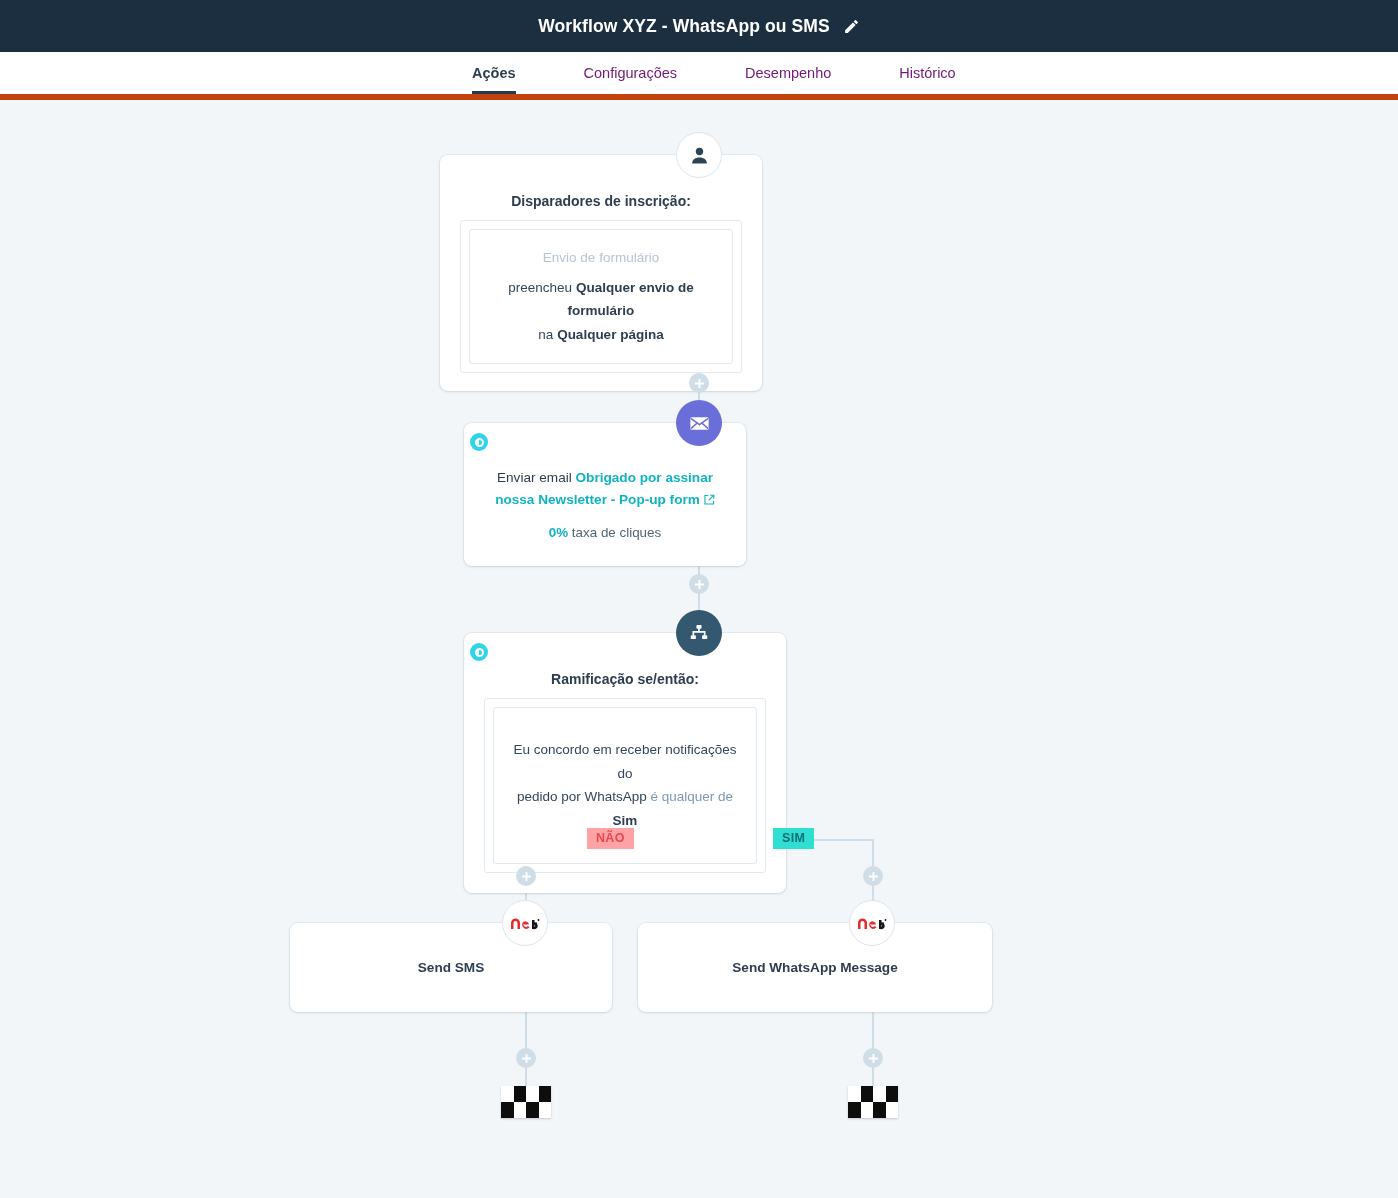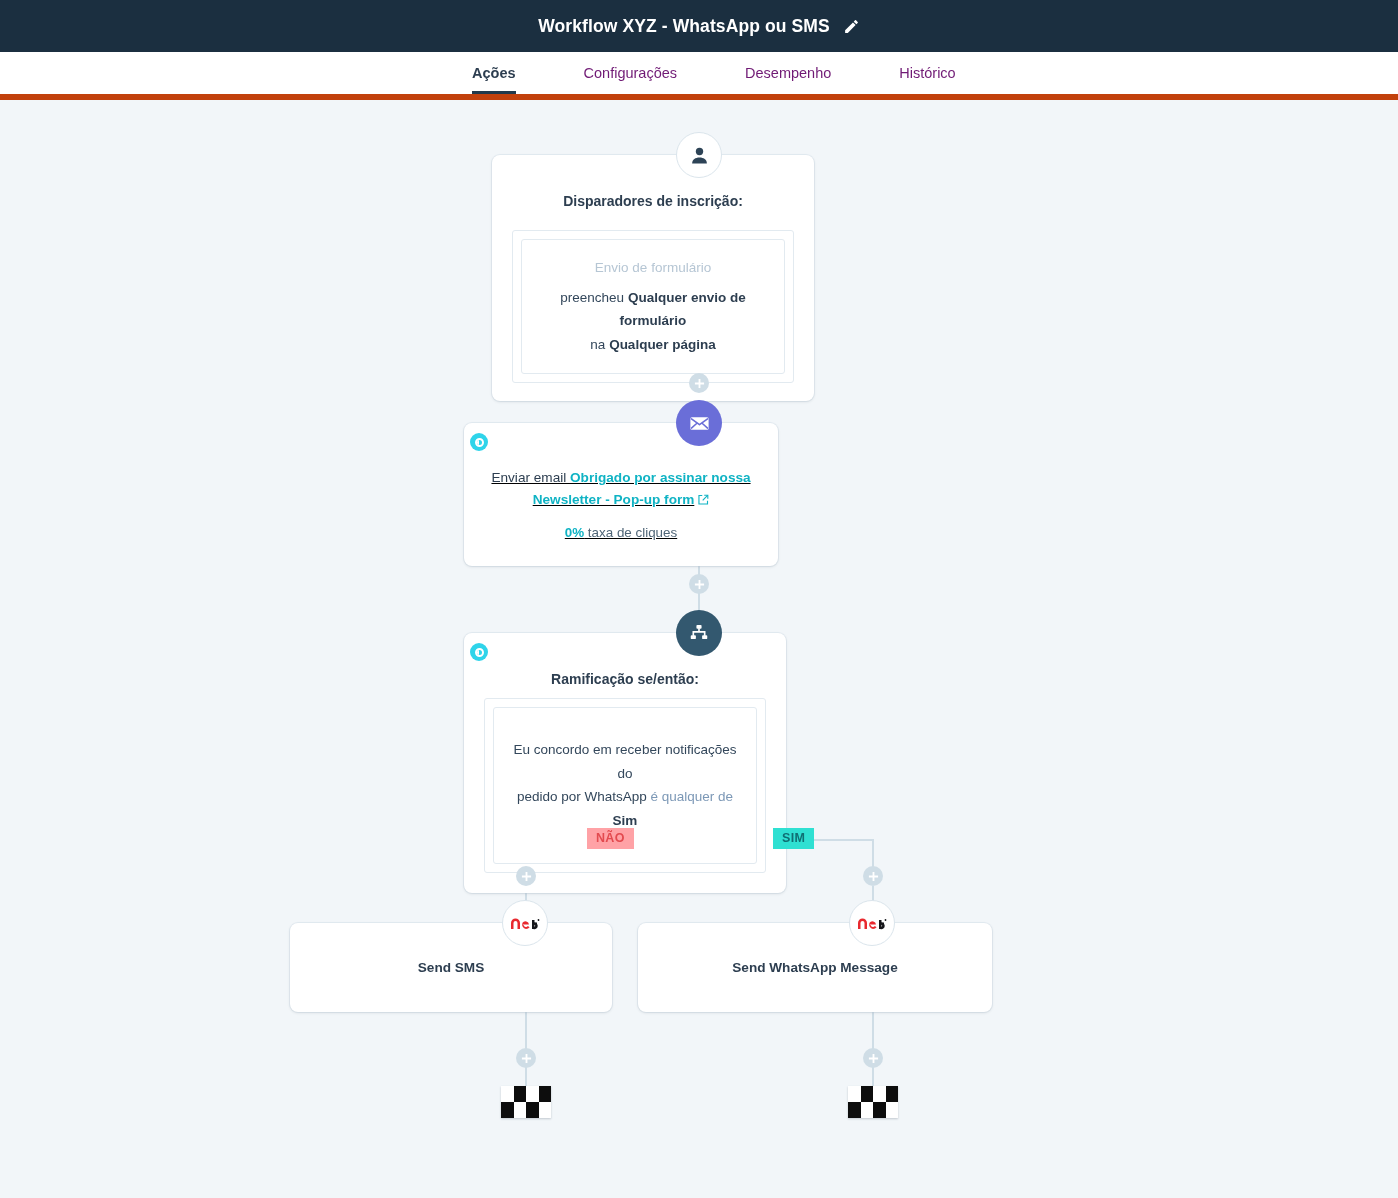--- a/index.html
+++ b/index.html
@@ -307,42 +307,42 @@
         <path d="M5 1h2v4h4v2H7v4H5V7H1V5h4z" fill="#ffffff"></path>
       </svg>
   </div>
   <div class="vline" style="left:872px; top:912px; height:74px;"></div>
   <div class="plus-node" style="left:863px; top:948px;">
     <svg width="11" height="11" viewBox="0 0 12 12">
         <path d="M5 1h2v4h4v2H7v4H5V7H1V5h4z" fill="#ffffff"></path>
       </svg>
   </div>
 
-  <div class="card" style="left:492px; top:55px; width:322px; padding:38px 20px 18px;">
+  <div class="card" style="left:440px; top:55px; width:322px; padding:38px 20px 18px;">
     <div class="card-title">Disparadores de inscrição:</div>
-    <div class="inner-outer" style="margin-top:21px;">
+    <div class="inner-outer" style="margin-top:11px;">
       <div class="inner-box">
         <div class="muted">Envio de formulário</div>
         <div style="margin-top:6px;">
           <span>preencheu </span><span class="bold">Qualquer envio de formulário</span>
         </div>
         <div>
           <span>na </span><span class="bold">Qualquer página</span>
         </div>
       </div>
     </div>
   </div>
   <div class="node-icon plain" style="left:676px; top:32px;">
     <svg width="21" height="21" viewBox="0 0 24 24" fill="#2d4356">
       <circle cx="12" cy="7.4" r="4.2"></circle>
       <path d="M3.6 21c0-4.2 3.8-6.6 8.4-6.6s8.4 2.4 8.4 6.6z"></path>
     </svg>
   </div>
 
-  <div class="card" style="left:464px; top:323px; width:314px; padding:44px 0 26px;text-decoration:underline;">
+  <div class="card" style="left:464px; top:323px; width:282px; padding:44px 0 26px;">
     <div class="email-line">
       <span>Enviar email </span><span class="email-link">Obrigado por assinar nossa Newsletter - Pop-up form</span><span class="ext-icon"><svg width="12" height="12" viewBox="0 0 16 16" fill="none" stroke="#0fb3c4" stroke-width="1.5">
             <path d="M7 2H2.6v11.4H14V9"></path>
             <path d="M9.6 1.6H14.4V6.4"></path>
             <path d="M14.1 1.9L7.6 8.4"></path>
           </svg></span>
     </div>
     <div class="click-rate">
       <span class="pct">0%</span><span> taxa de cliques</span>
     </div>

